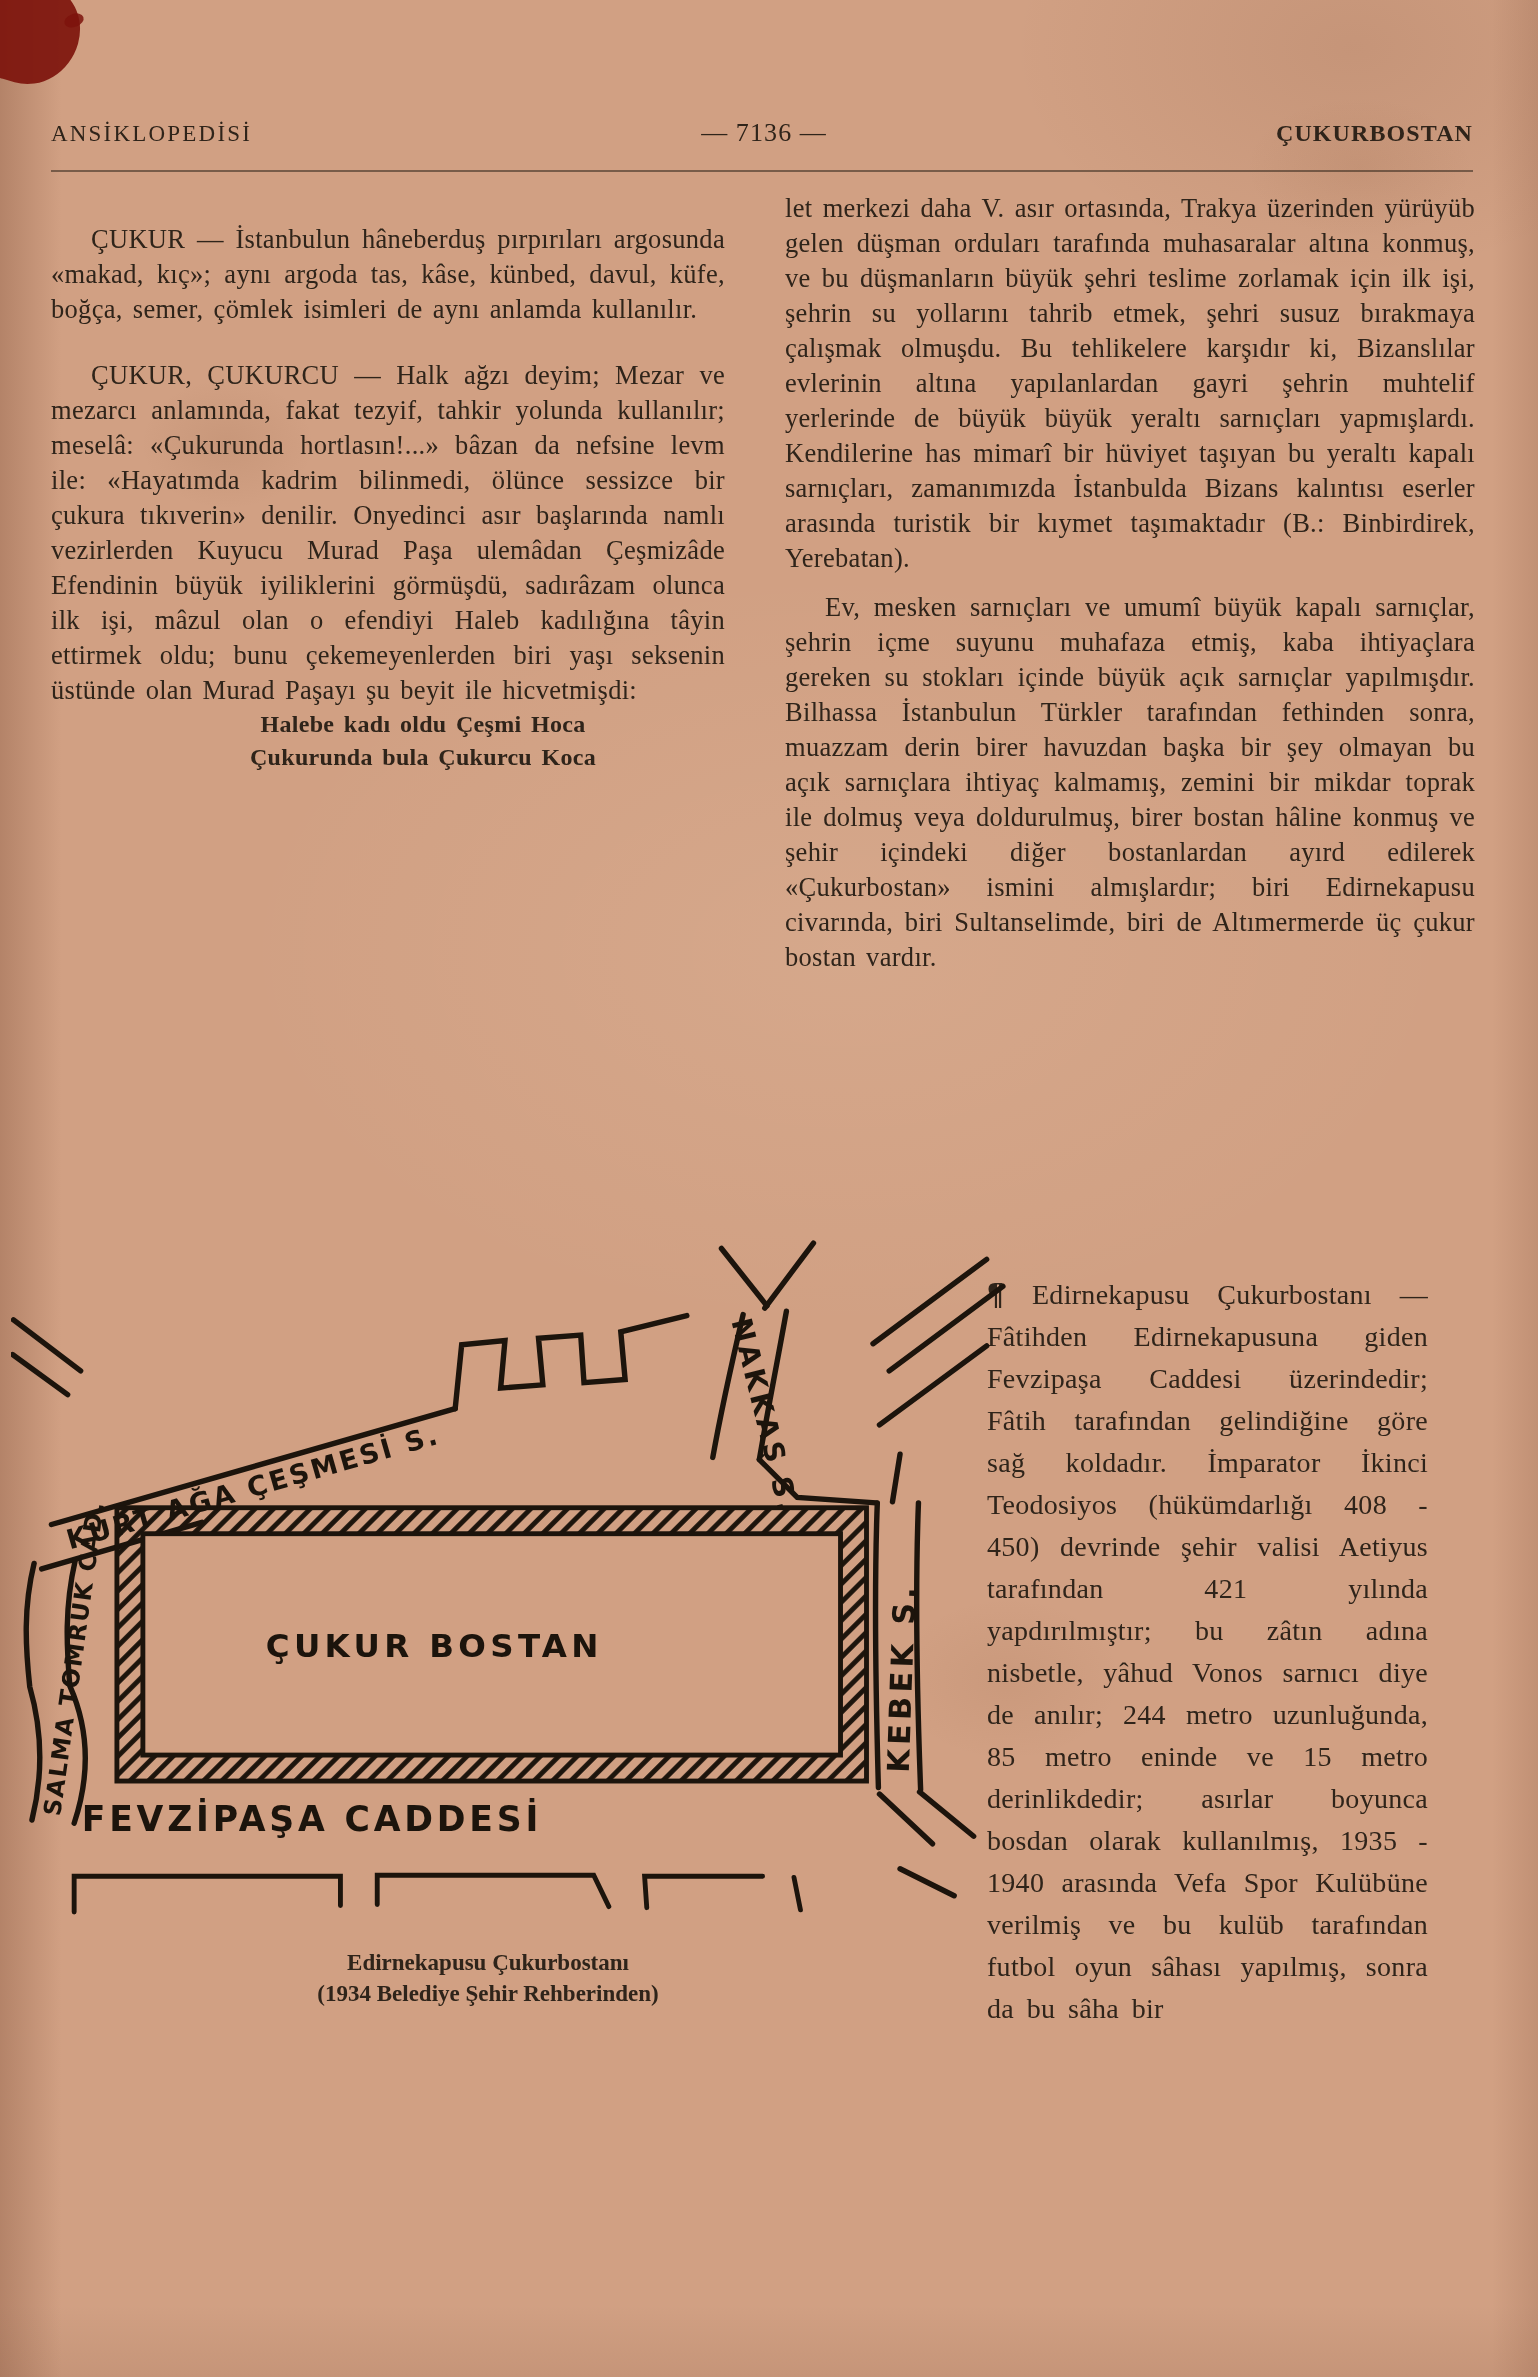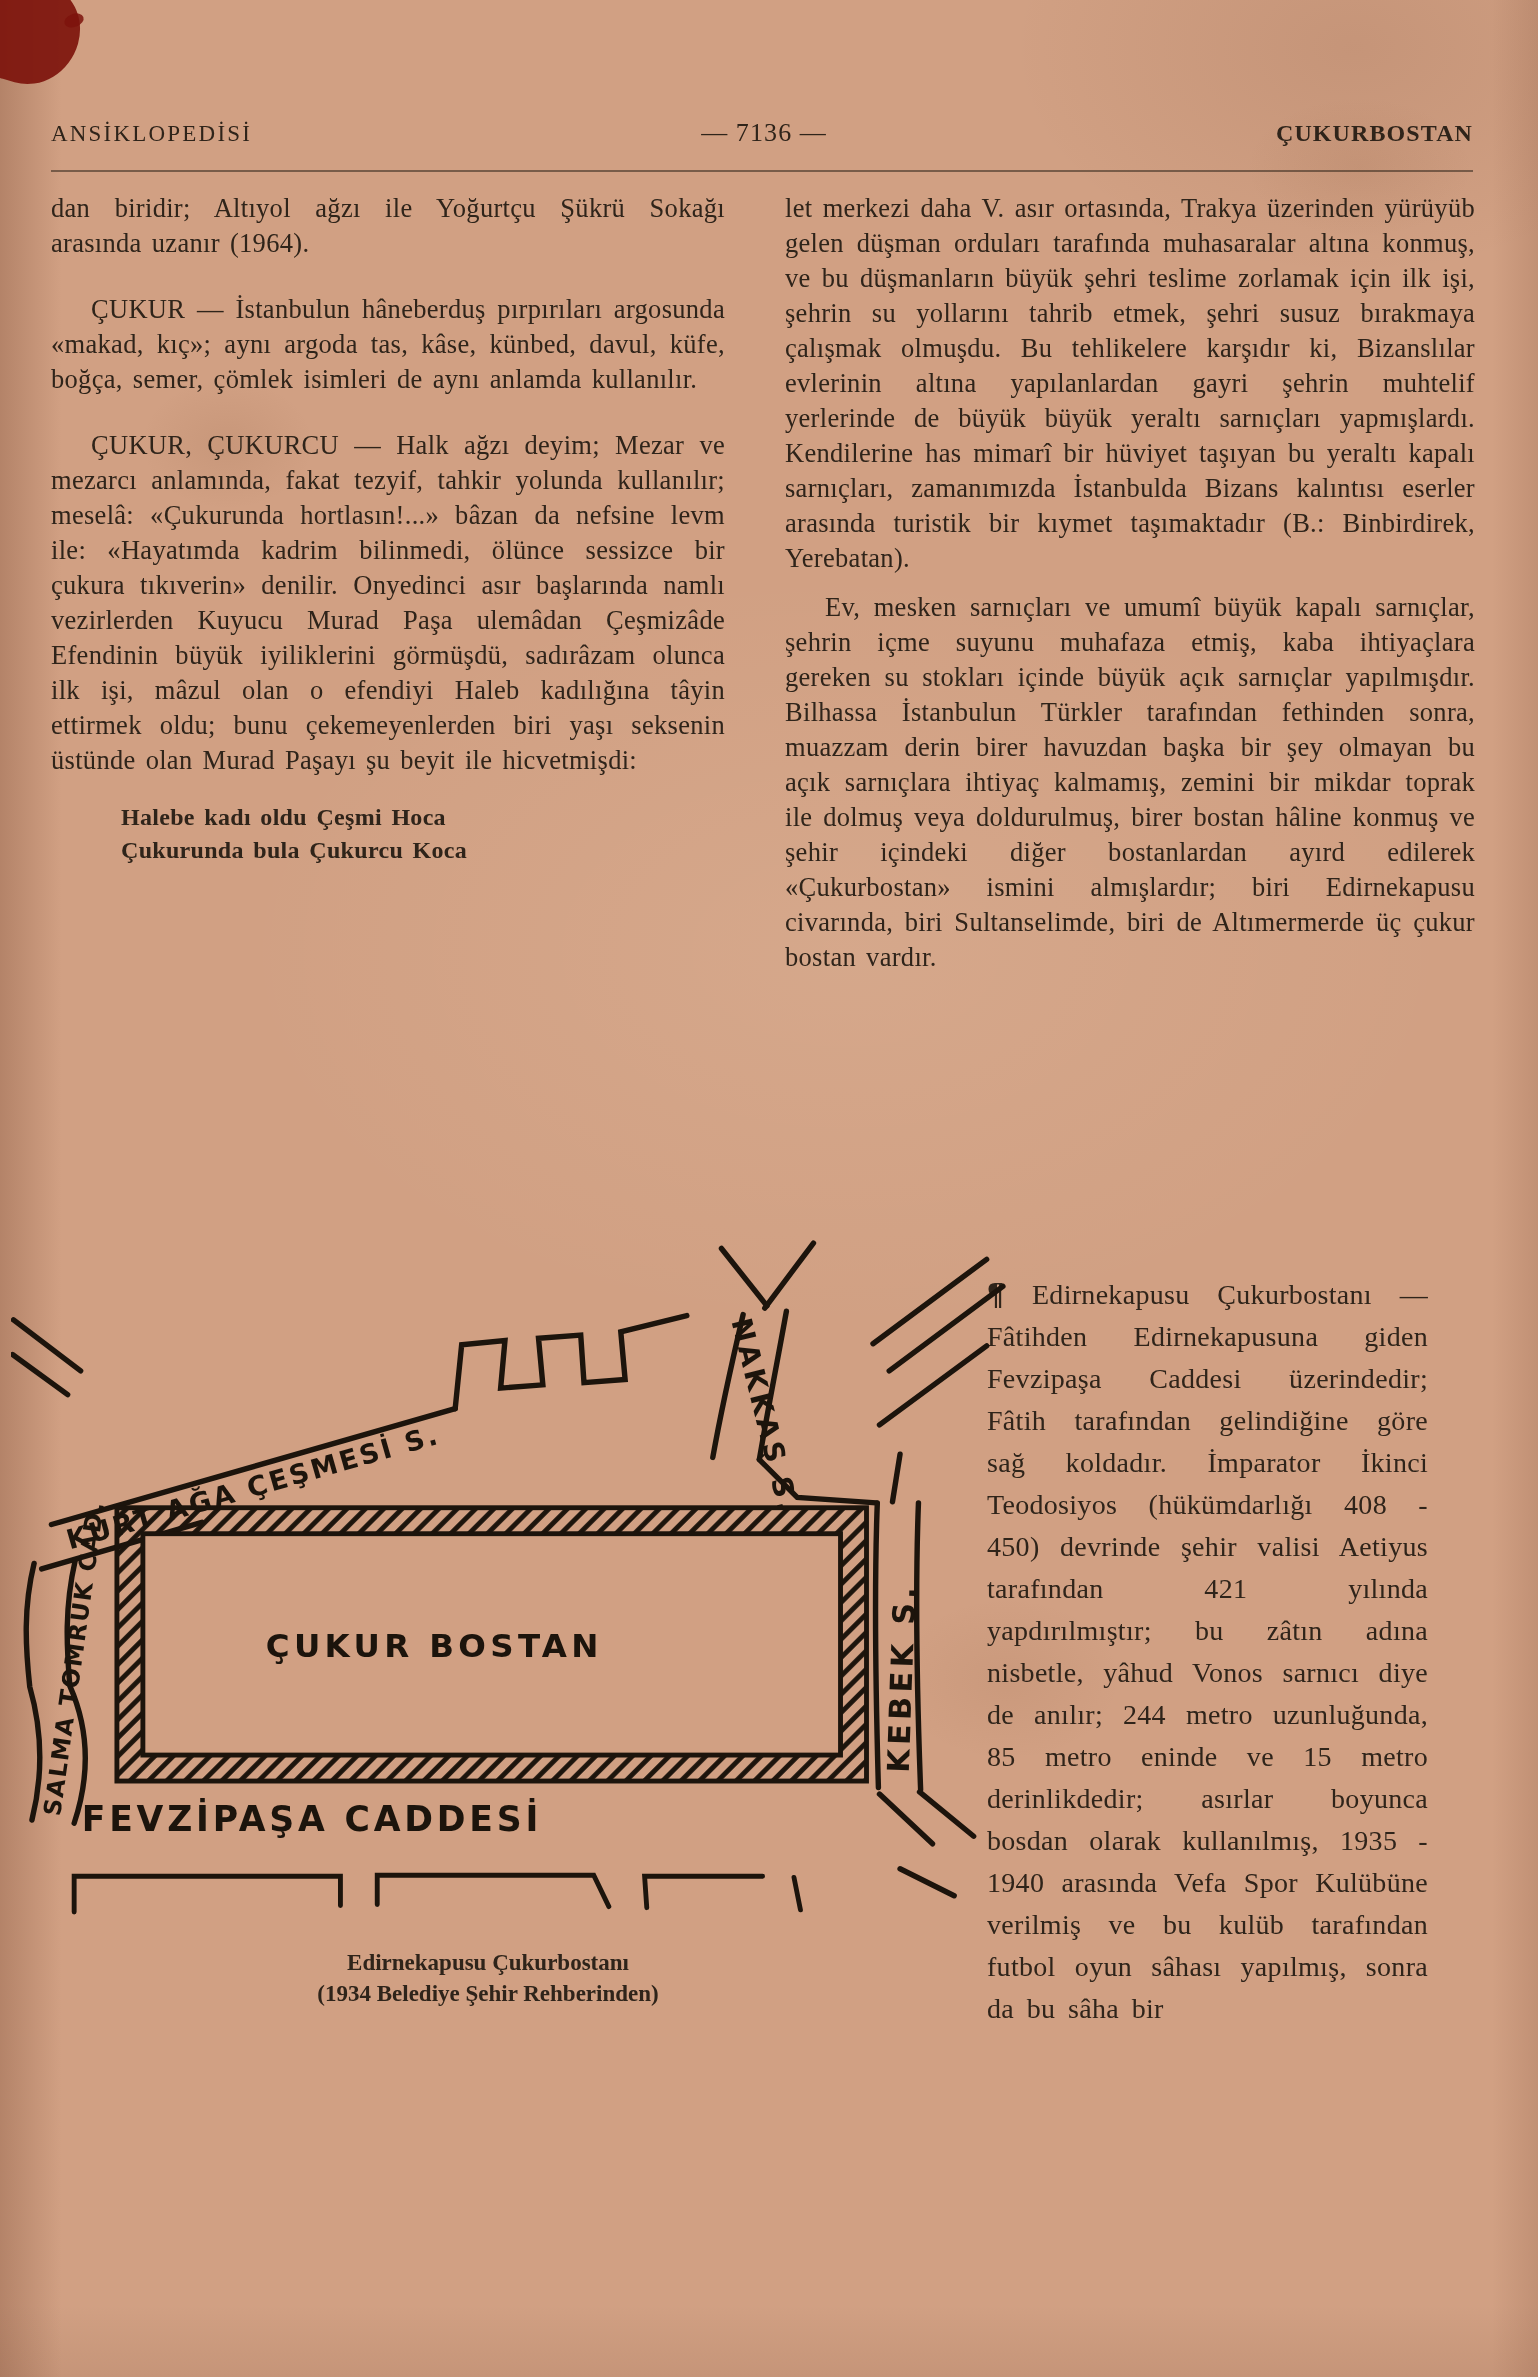--- a/index.html
+++ b/index.html
@@ -57,21 +57,21 @@
   .col-left  { left:51px;  top:191px; width:674px; }
   .col-right { left:785px; top:191px; width:690px; }
   .col-narrow {
     left:987px; top:1273px; width:441px;
     font-size:28px; line-height:42px; word-spacing:5.4px;
   }
 
   .entry-p { margin-top:31px; text-indent:40px; }
   .entry-title { font-weight:normal; }
   .bibl { margin-top:24px; text-indent:34px; font-size:22px; line-height:28px; }
-  .couplet { margin-top:23px; margin-left:70px; text-align:left;
+  .couplet { margin-left:70px; text-align:center;
     font-weight:bold; font-size:24px; line-height:32.5px; }
   .block-title { display:block; font-weight:bold; text-indent:40px; margin-top:34px; }
   .p2 { text-indent:40px; margin-top:14px; }
   .pilcrow { font-weight:bold; font-size:31px; }
 
   .map-wrap { position:absolute; left:10.8px; top:1229px; width:1002px; height:709px; }
   .map-wrap svg { width:100%; height:100%; display:block; }
   .map-label { font-family:"DejaVu Sans", sans-serif; font-weight:bold; fill:#1c140c; }
 
   .map-caption {
@@ -91,21 +91,20 @@
   <div class="stain s3"></div>
 
   <div class="header">
     <span class="work">ANSİKLOPEDİSİ</span>
     <span class="pageno">— 7136 —</span>
     <span class="entry">ÇUKURBOSTAN</span>
   </div>
   <div class="header-rule"></div>
 
   <div class="col col-left">
-    <p>dan biridir; Altıyol ağzı ile Yoğurtçu Şükrü Sokağı arasında uzanır (1964).</p>
 
     <p class="entry-p"><span class="entry-title">ÇUKUR — </span><span>İstanbulun hâneberduş pırpırıları argosunda «makad, kıç»; aynı argoda tas, kâse, künbed, davul, küfe, boğça, semer, çömlek isimleri de aynı anlamda kullanılır.</span></p>
 
 
     <p class="entry-p"><span class="entry-title">ÇUKUR, ÇUKURCU — </span><span>Halk ağzı deyim; Mezar ve mezarcı anlamında, fakat tezyif, tahkir yolunda kullanılır; meselâ: «Çukurunda hortlasın!...» bâzan da nefsine levm ile: «Hayatımda kadrim bilinmedi, ölünce sessizce bir çukura tıkıverin» denilir. Onyedinci asır başlarında namlı vezirlerden Kuyucu Murad Paşa ulemâdan Çeşmizâde Efendinin büyük iyiliklerini görmüşdü, sadırâzam olunca ilk işi, mâzul olan o efendiyi Haleb kadılığına tâyin ettirmek oldu; bunu çekemeyenlerden biri yaşı seksenin üstünde olan Murad Paşayı şu beyit ile hicvetmişdi:</span></p>
 
     <div class="couplet">
       <div>Halebe kadı oldu Çeşmi Hoca</div>
       <div>Çukurunda bula Çukurcu Koca</div>
     </div>

